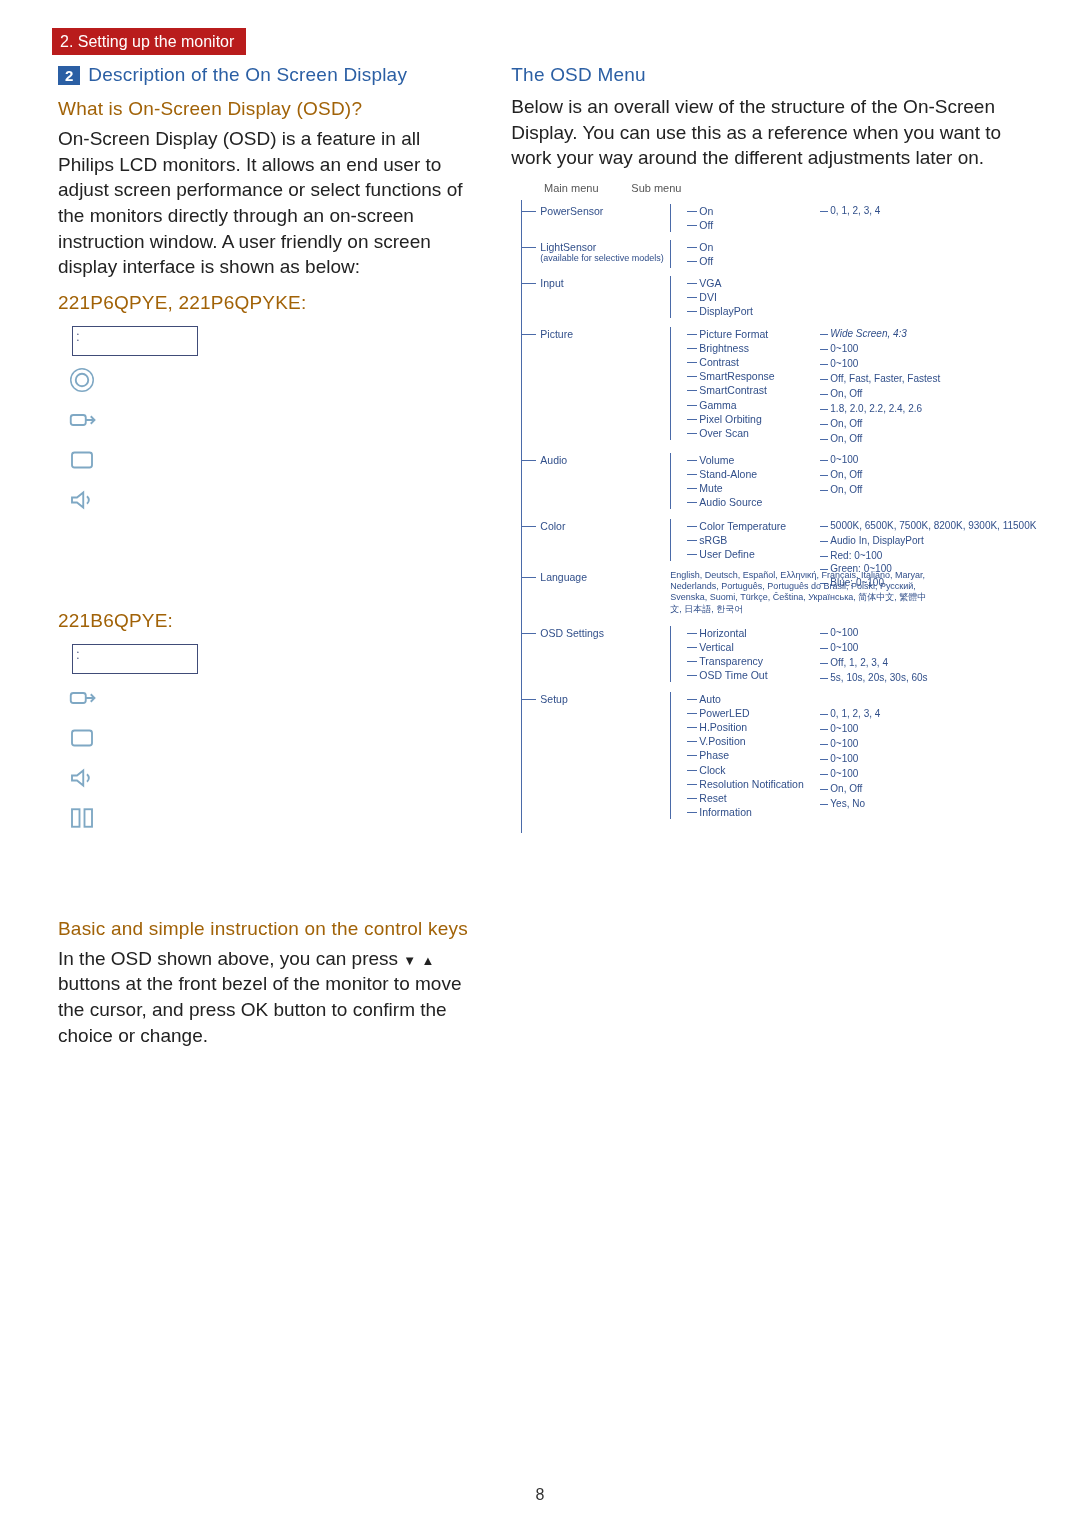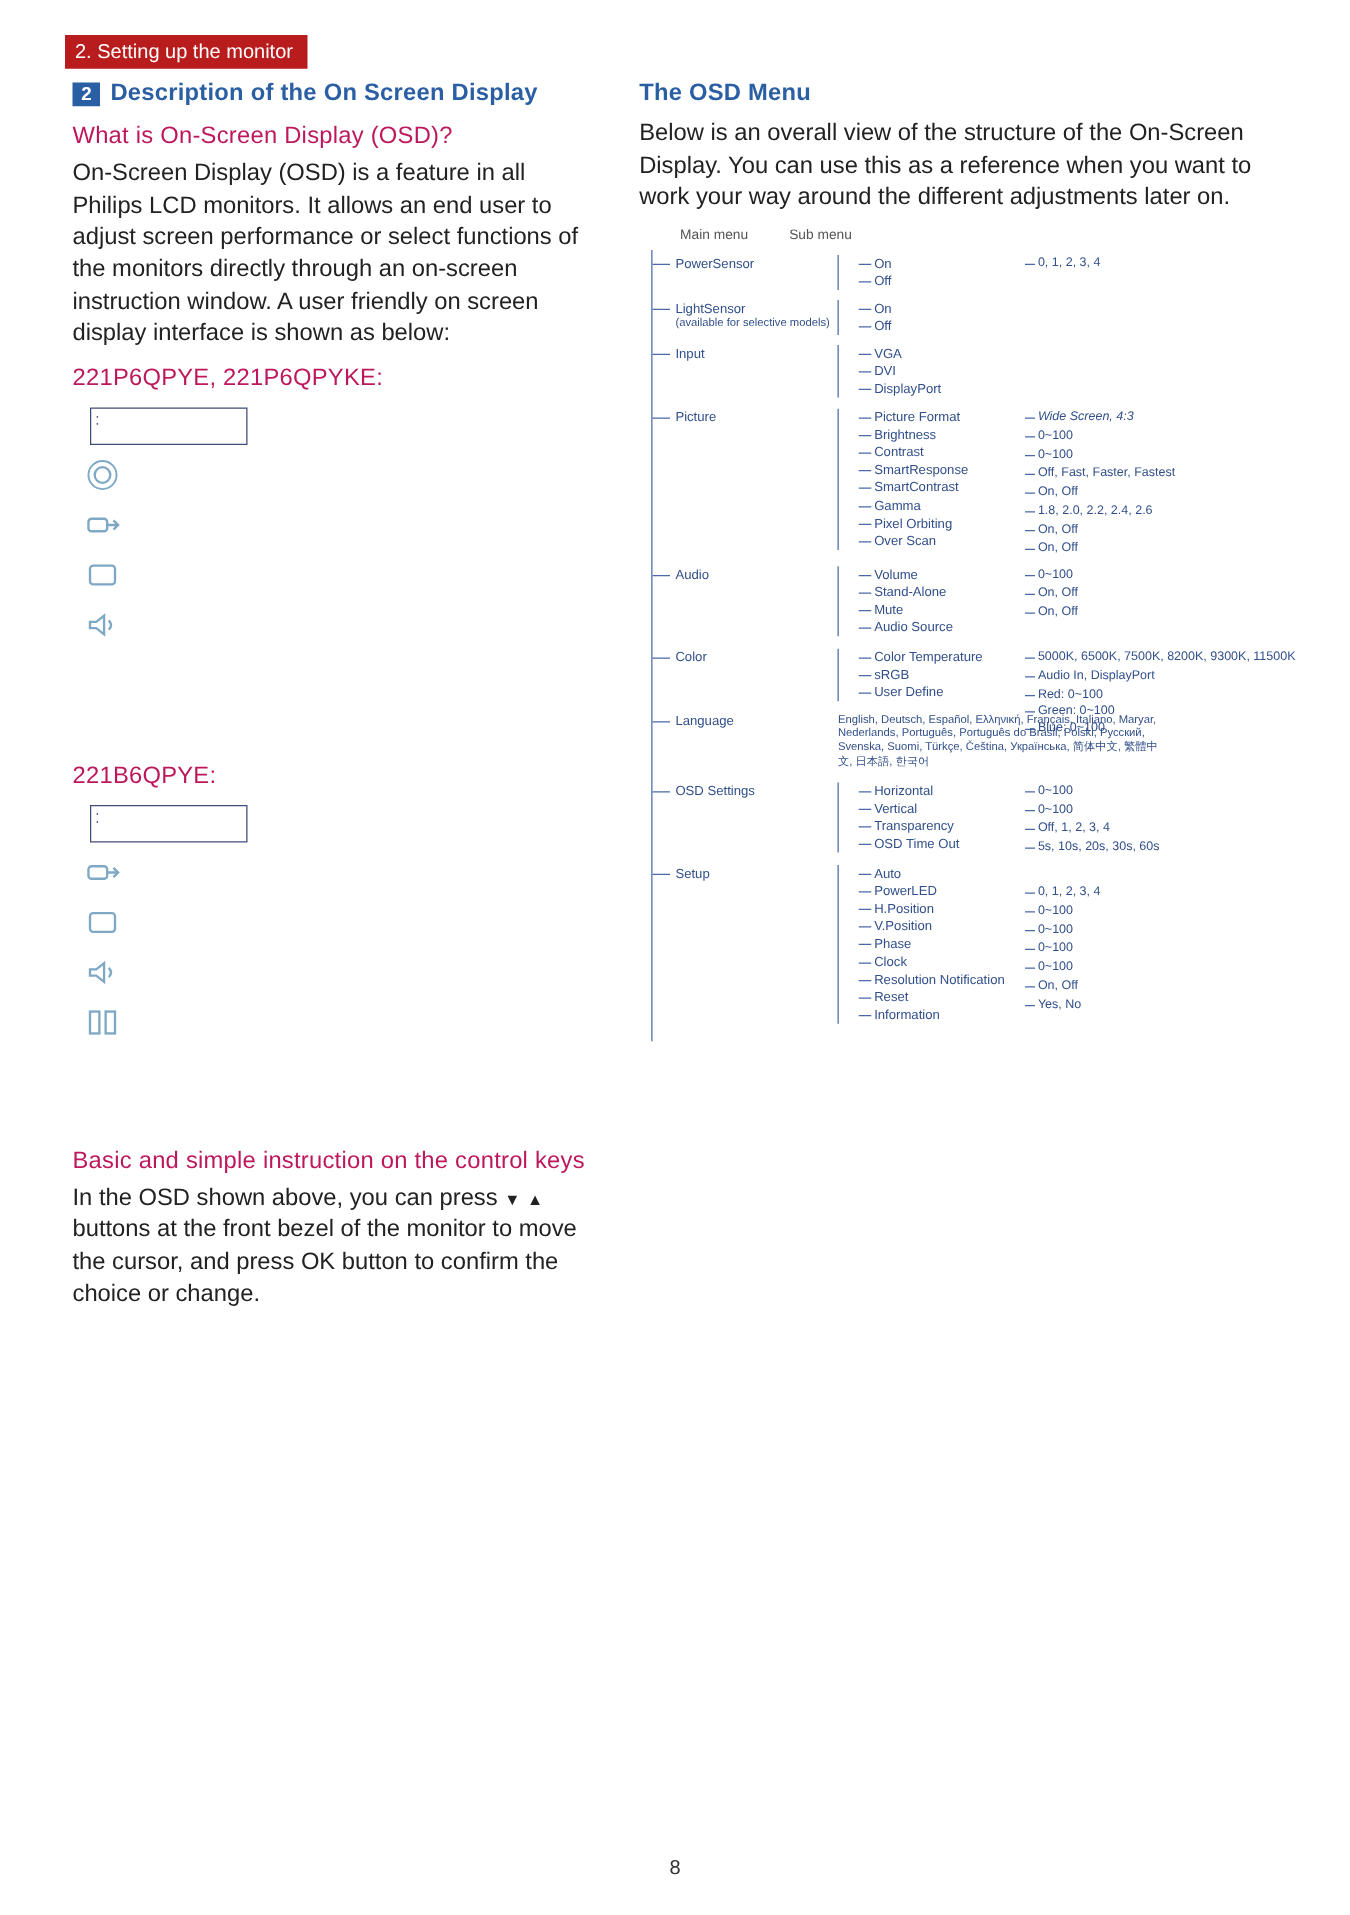--- a/index.html
+++ b/index.html
@@ -4,22 +4,22 @@
 <style>
   * { margin: 0; padding: 0; box-sizing: border-box; }
   body { width: 1080px; height: 1532px; background: #fff; font-family: "Helvetica Neue", Arial, sans-serif; color: #222; position: relative; }
   .section-tab { position: absolute; left: 52px; top: 28px; background: #b91c1c; color: #fff; padding: 4px 12px 4px 8px; font-size: 16px; line-height: 1.2; }
   .content { position: absolute; left: 58px; top: 64px; width: 970px; }
   .two-col { display: flex; gap: 36px; }
   .col-left { width: 420px; }
   .col-right { width: 520px; }
   .head-row { display: flex; align-items: baseline; margin-bottom: 8px; }
   .numbox { display: inline-block; background: #2b5fa4; color: #fff; padding: 2px 7px; margin-right: 8px; font-size: 15px; font-weight: bold; line-height: 1; }
-  .heading { color: #2b5fa4; font-size: 19px; font-weight: bold; letter-spacing: 0.2px; }
-  .subhead { color: #be185d; font-size: 19px; margin: 12px 0 6px; letter-spacing: 0.2px; }
+  .heading { color: #2b5fa4; font-size: 19px; font-weight: normal; letter-spacing: 0.2px; }
+  .subhead { color: #a16207; font-size: 19px; margin: 12px 0 6px; letter-spacing: 0.2px; }
   .para { font-size: 19px; color: #222; line-height: 1.35; margin-bottom: 10px; }
   .osd-box { margin: 12px 0 20px 6px; width: 140px; }
   .osd-win { border: 1px solid #404c78; width: 126px; height: 30px; background: #fff; padding: 4px; font-size: 6px; color: #404c78; margin-left: 8px; }
   .osd-dot { font-size: 5px; color: #404c78; letter-spacing: 0.5px; }
   .osd-icons { margin-top: 6px; margin-left: 0; }
   .osd-icon-row { width: 36px; height: 36px; display: flex; align-items: center; justify-content: center; margin-bottom: 4px; }
   svg.icon { width: 30px; height: 30px; }
   .spacer { height: 60px; }
   .tri { font-size: 13px; vertical-align: baseline; }
   .menu-tree { font-size: 10.5px; color: #314f8a; line-height: 1.35; position: relative; padding-left: 10px; }

